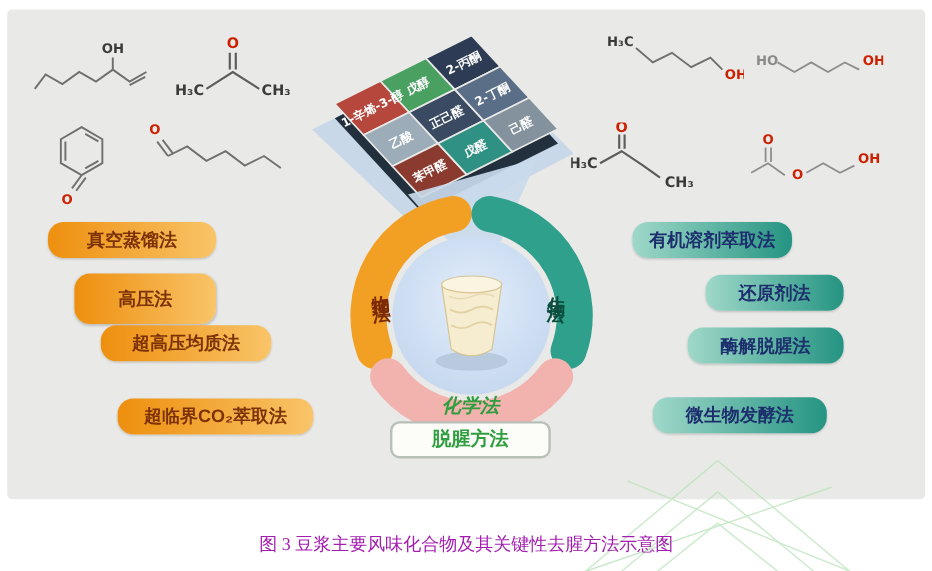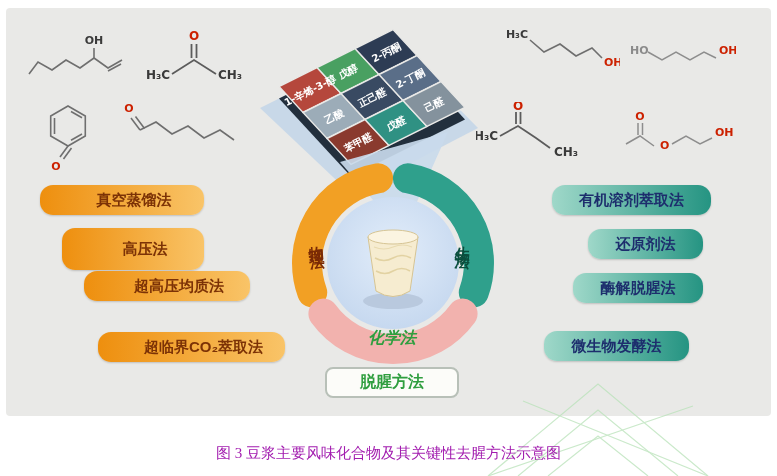--- a/index.html
+++ b/index.html
@@ -10,29 +10,29 @@
   .mol { position:absolute; }
   .atom { font-family:"DejaVu Sans",sans-serif; font-size:11px; font-weight:bold; }
   .atom-red  { fill:#cc2100; }
   .atom-dark { fill:#3a3a3a; }
   .atom-dim  { fill:#8b8b8b; }
   .tile-label { fill:#ffffff; font-size:10px; font-weight:bold;
                 font-family:"DejaVu Sans",sans-serif; text-anchor:middle; }
   .btn { position:absolute; display:flex; align-items:center; justify-content:center;
          font-weight:bold; font-size:15px; border-radius:13px; white-space:nowrap;
          box-shadow:0 1px 2px rgba(0,0,0,.18); }
-  .btn.orange { background:linear-gradient(90deg,#ee8f0e,#f9c468); color:#7c3206;padding-left:24px; }
+  .btn.orange { background:linear-gradient(90deg,#ee8f0e,#f9c468); color:#7c3206; }
   .btn.teal   { background:linear-gradient(90deg,#9fd8c9,#259482); color:#1d2e6d; }
   .vlabel { position:absolute; writing-mode:vertical-rl; text-orientation:upright;
             font-weight:bold; font-size:15px; letter-spacing:4px; line-height:1; }
   .vlabel.physical { color:#7a2a05; transform:rotate(-5deg); }
   .vlabel.biological { color:#0a4f3e; transform:rotate(5deg); }
   .hlabel-chem { position:absolute; left:355px; top:328px; width:74px; text-align:center;
                  color:#2f9e3f; font-weight:bold; font-size:16px;font-style:italic; }
-  .tag { position:absolute; left:325px; top:367px; width:130px; height:27px;
+  .tag { position:absolute; left:325px; top:351px; width:130px; height:27px;
          background:#fcfcf9; border:2px solid #b8c0b8; border-radius:8px;
          display:flex; align-items:center; justify-content:center;
          color:#2f9e3f; font-weight:bold; font-size:16px; }
   .caption { position:absolute; left:0; top:444px; width:777px; text-align:center;
              font-family:"Liberation Serif","DejaVu Serif",serif; font-size:15px; color:#a21caf; }
   .watermark { position:absolute; left:468px; top:376px; }
 </style>
 </head>
 <body>
 
@@ -177,21 +177,21 @@
   <div class="vlabel biological" style="left:457px;top:234px">生物法</div>
   <div class="hlabel-chem">化学法</div>
 
   <div class="tag">脱腥方法</div>
 
   <div class="btn orange" style="left:40px;top:185px;width:140px;height:30px">真空蒸馏法</div>
   <div class="btn orange" style="left:62px;top:228px;width:118px;height:42px">高压法</div>
   <div class="btn orange" style="left:98px;top:332px;width:163px;height:30px">超临界CO₂萃取法</div>
   <div class="btn orange" style="left:84px;top:271px;width:142px;height:30px">超高压均质法</div>
 
-  <div class="btn teal" style="left:552px;top:185px;width:159px;height:30px">有机溶剂萃取法</div>
+  <div class="btn teal" style="left:527px;top:185px;width:133px;height:30px">有机溶剂萃取法</div>
   <div class="btn teal" style="left:588px;top:229px;width:115px;height:30px">还原剂法</div>
   <div class="btn teal" style="left:573px;top:273px;width:130px;height:30px">酶解脱腥法</div>
   <div class="btn teal" style="left:544px;top:331px;width:145px;height:30px">微生物发酵法</div>
 
   <svg class="watermark" width="250" height="100" viewBox="0 0 250 100">
     <g stroke="#b9e2b9" stroke-width="1.2" fill="none" opacity="0.75">
       <path d="M 20 100 L 130 8 L 240 100"></path>
       <path d="M 50 100 L 130 34 L 210 100"></path>
       <path d="M 80 100 L 130 60 L 180 100"></path>
       <path d="M 20 100 L 225 30"></path>

